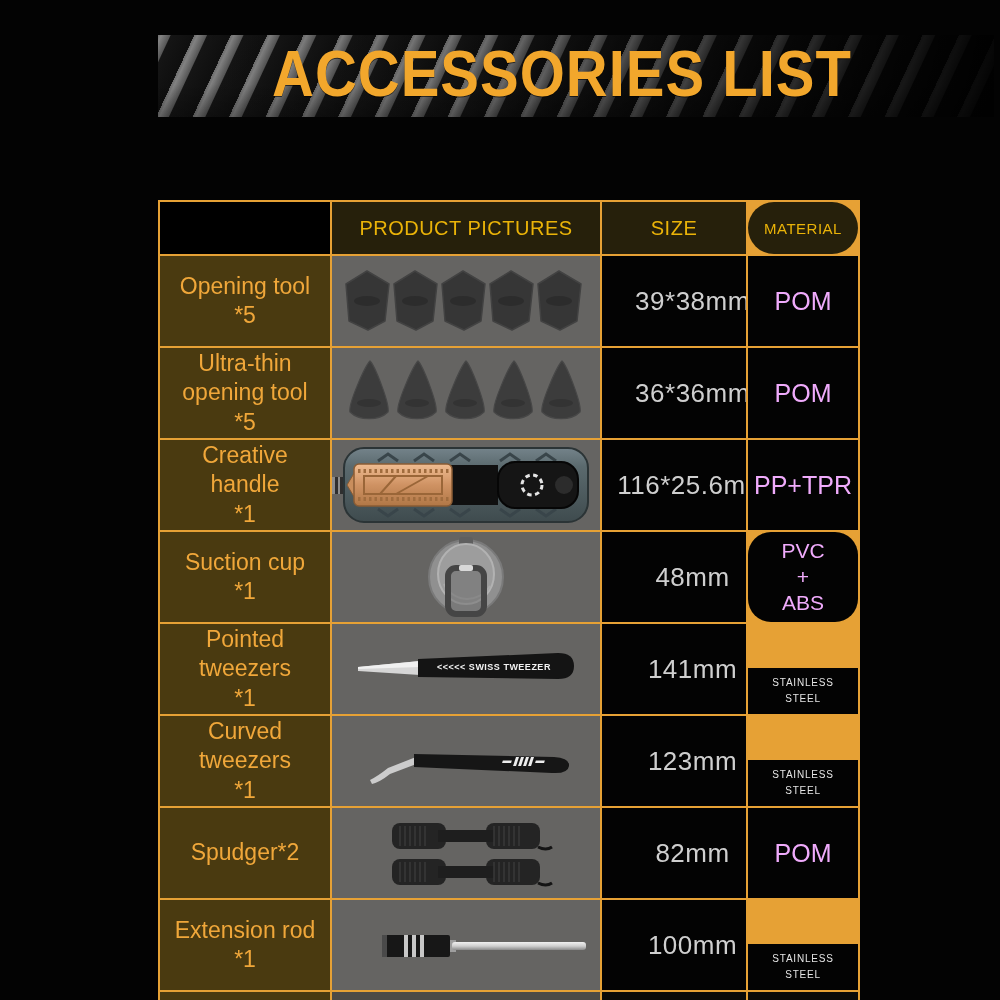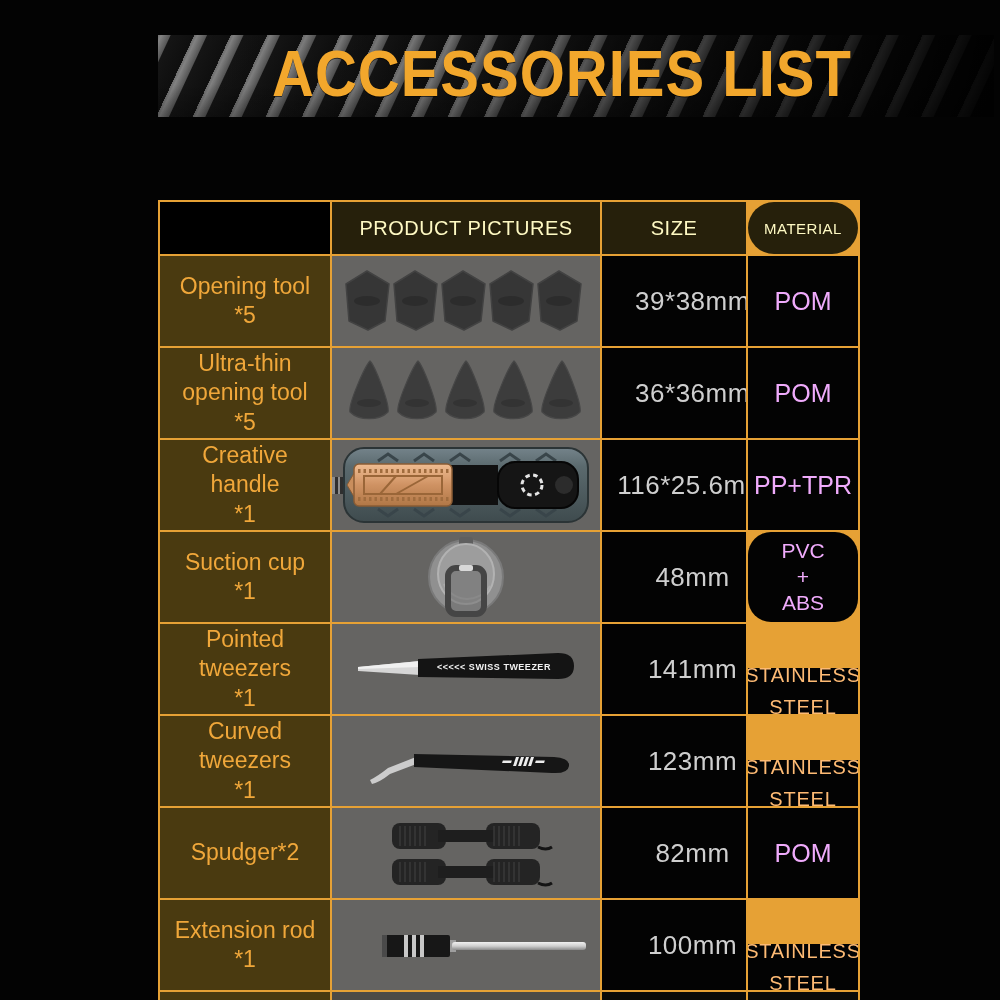--- a/index.html
+++ b/index.html
@@ -33,32 +33,32 @@
   .accTable{
     position:absolute;left:158px;top:200px;width:702px;height:800px;
     background:#e6a135;
     display:grid;
     grid-template-columns:170px 268px 144px 110px;
     grid-template-rows:52px repeat(8,90px) 90px;
     gap:2px;padding:2px;box-sizing:border-box;
     overflow:hidden;
   }
   .cell{display:flex;align-items:center;justify-content:center;text-align:center;overflow:hidden;}
-  .hdr{background:#26200b;color:#fef9c3;font-size:20px;letter-spacing:0.5px;font-weight:400;}
+  .hdr{background:#26200b;color:#eab308;font-size:20px;letter-spacing:0.5px;font-weight:400;}
   .hdr-blank{background:#000;}
   .hdr-material{font-size:15px;letter-spacing:0.5px;border-radius:26px;}
   .c-label{
     background:#4a3a10;color:#f0a73a;font-size:23px;line-height:1.28;
     flex-direction:column;padding:0 0;box-sizing:border-box;
   }
   .c-pic{background:#656462;}
   .c-pic svg{width:100%;height:100%;display:block;}
   .c-size{background:#030303;color:#cfcfcf;font-size:26px;letter-spacing:0.5px;padding-left:37px;}
   .c-mat{background:#030303;color:#f0abfc;font-size:25px;flex-direction:column;line-height:1.2;}
-  .c-mat.small{font-size:20px;letter-spacing:0.8px;line-height:1.6;color:#fdba74;margin-top:44px;}
+  .c-mat.small{font-size:10px;letter-spacing:0.8px;line-height:1.6;color:#e5e5e5;margin-top:44px;}
   .c-mat.triple{font-size:21px;line-height:1.25;border-radius:23px;}
   .p-label{background:#4a3a10;}
   .p-pic{background:#4d4a46;}
   .p-dark{background:#0b0a08;}
 </style>
 </head>
 <body>
 
 <div class="banner">
   <div class="fade"></div>

